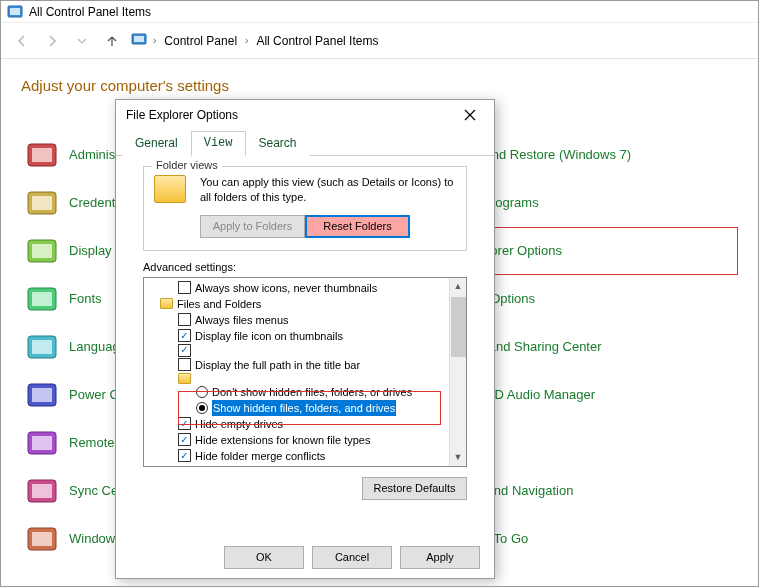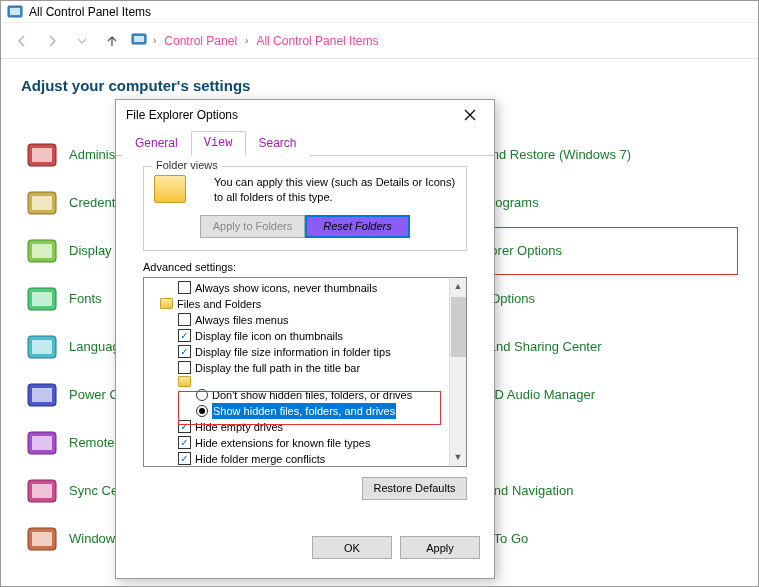--- a/index.html
+++ b/index.html
@@ -10,65 +10,65 @@
   .titlebar { height: 22px; background: #fff; display:flex; align-items:center; padding:0 6px; gap:6px; border-bottom:1px solid #eee;}
   .cp-glyph { width:16px; height:16px; }
   .titlebar-title { font-size:12px; color:#000; }
 
   
   .navbar { height: 36px; display:flex; align-items:center; padding:0 10px; gap:8px; border-bottom:1px solid #e3e3e3;}
   .nav-arrow { width:22px;height:22px; display:flex;align-items:center;justify-content:center; color:#b8b8b8;}
   .nav-arrow.enabled{ color:#555;}
   .addressbar { flex:1; display:flex; align-items:center; gap:6px; height:24px;}
   .breadcrumb-sep { color:#666; font-size:10px;}
-  .breadcrumb-link { color:#ec4899; font-size:12px; padding:2px 2px; cursor:default;}
-
-  
-  .heading { color:#0c4a6e; font-size:15px; margin: 18px 0 18px 20px; font-weight:700;}
+  .breadcrumb-link { color:#000000; font-size:12px; padding:2px 2px; cursor:default;}
+
+  
+  .heading { color:#a16207; font-size:15px; margin: 18px 0 18px 20px; font-weight:400;}
 
   
   .cp-grid { position:absolute; top:130px; left:20px; right:20px; bottom:10px; display:flex; gap:20px;}
   .cp-col { flex:1; display:flex; flex-direction:column; }
   .cp-item { display:flex; align-items:center; gap:10px; padding:6px 4px; min-height:48px;}
   .cp-item .label { color:#1a7b2c; font-size:13px; line-height:1.2;}
   .cp-ico { width:34px; height:34px; display:flex;align-items:center;justify-content:center; }
   .cp-highlight { border:1.5px solid #d33; padding:4px 6px; }
 
   
   .dialog { position:absolute; left:114px; top:98px; width:380px; height:480px; background:#fff; border:1px solid #9a9a9a; box-shadow:3px 3px 12px rgba(0,0,0,.25); }
   .dlg-title { height:30px; display:flex; align-items:center; justify-content:space-between; padding:0 10px; }
   .dlg-title-text { font-size:12px; }
   .dlg-close { width:28px; height:22px; display:flex;align-items:center;justify-content:center; cursor:default;}
   .tabrow { display:flex; padding: 0 6px; border-bottom:1px solid #ccc; gap:0;}
-  .tab { padding:4px 12px 5px; font-size:12px; border:1px solid transparent; border-bottom:none; background:#fff; position:relative; top:1px; color:#a21caf; cursor:default;}
+  .tab { padding:4px 12px 5px; font-size:12px; border:1px solid transparent; border-bottom:none; background:#fff; position:relative; top:1px; color:#14532d; cursor:default;}
   .tab.active{ border-color:#ccc; background:#fff; border-bottom:1px solid #fff;font-family:Liberation Mono, monospace;}
   .dlg-body { padding:10px 27px; }
   .fieldset { border:1px solid #ccc; padding:8px 10px 12px; margin-bottom:10px; position:relative;}
   .fieldset-legend { position:absolute; top:-8px; left:8px; background:#fff; padding:0 4px; font-size:11px; color:#333;}
-  .fv-row { display:flex; gap:28px; align-items:flex-start;}
+  .fv-row { display:flex; gap:14px; align-items:flex-start;}
   .fv-text { font-size:11px; color:#000; line-height:1.35; flex:1;}
   .fv-btns { display:flex; justify-content:center; margin-top:10px;}
   .btn { min-width:105px; height:23px; border:1px solid #adadad; background:#e1e1e1; font-size:11px; cursor:default; display:flex;align-items:center;justify-content:center;}
-  .btn.default{ border:2px solid #0078d7; background:#8b5cf6;font-style:italic;}
+  .btn.default{ border:2px solid #0078d7; background:#fca5a5;}
   .btn.disabled{ color:#888;}
   .adv-label{ font-size:11px; margin-bottom:4px;}
   .treebox { border:1px solid #828790; height:190px; overflow:hidden; position:relative;}
   .tree { font-size:11px; line-height:16px; padding:2px 0; }
   .tree-row { display:flex; align-items:center; gap:4px; padding:0 2px; white-space:nowrap;}
   .ind1{ padding-left:16px;} .ind2{padding-left:34px;} .ind3{padding-left:52px;}
   .chk { width:13px;height:13px; border:1px solid #333; display:inline-flex;align-items:center;justify-content:center; font-size:10px; color:#1066b5;}
   .rad { width:12px;height:12px;border:1px solid #333;border-radius:50%; display:inline-flex;align-items:center;justify-content:center;}
   .rad.sel::after{content:"";width:6px;height:6px;border-radius:50%;background:#000;}
   .sel-blue { background:#0078d7; color:#fff; padding:0 1px;}
   .red-box { position:absolute; border:1.5px solid #d33; pointer-events:none; }
   .tree-scroll { position:absolute; right:0; top:0; bottom:0; width:17px; background:#f0f0f0; border-left:1px solid #ddd; display:flex; flex-direction:column; align-items:center; justify-content:space-between;}
   .sb-btn{width:100%;height:17px;display:flex;align-items:center;justify-content:center;color:#606060;font-size:9px;}
   .sb-thumb{ width:15px; background:#cdcdcd; flex:0 0 60px; margin-top:2px;}
   .restore-row{ display:flex; justify-content:flex-end; margin-top:10px;}
-  .dlg-footer{ position:absolute; left:0; right:0; bottom:0; height:42px; border-top:0; display:flex; align-items:flex-start; justify-content:flex-end; gap:8px; padding:0 14px;}
+  .dlg-footer{ position:absolute; left:0; right:0; bottom:0; height:42px; border-top:0; display:flex; align-items:center; justify-content:flex-end; gap:8px; padding:0 14px;}
   .folder-mini { width:13px;height:11px; background:linear-gradient(#ffe9a6,#f5c33b); border:1px solid #caa32a; border-radius:1px; display:inline-block;}
   .yfolder{width:32px;height:28px;position:relative;}
   .yfolder::before{content:"";position:absolute;inset:0;background:linear-gradient(#ffe9a6,#f6c23a);border:1px solid #c79a20;border-radius:2px;}
 </style>
 </head>
 <body>
 
 <div class="frame">
 
   <div class="titlebar">
@@ -326,21 +326,20 @@
             <div class="tree-row ind2">
               <span class="chk"></span>
               <span>Always files menus</span>
             </div>
             <div class="tree-row ind2">
               <span class="chk">✓</span>
               <span>Display file icon on thumbnails</span>
             </div>
             <div class="tree-row ind2">
               <span class="chk">✓</span>
-              <span>Display file size information in folder tips</span>
             </div>
             <div class="tree-row ind2">
               <span class="chk"></span>
               <span>Display the full path in the title bar</span>
             </div>
             <div class="tree-row ind2">
               <span class="folder-mini"></span>
             </div>
             <div class="tree-row ind3">
               <span class="rad"></span>
@@ -371,17 +370,18 @@
           <div class="sb-btn">▼</div>
         </div>
       </div>
 
       <div class="restore-row">
         <div class="btn">Restore Defaults</div>
       </div>
     </div>
     <div class="dlg-footer">
       <div class="btn" style="min-width:80px">OK</div>
+      <div class="btn" style="min-width:80px">Cancel</div>
       <div class="btn" style="min-width:80px">Apply</div>
     </div>
   </div>
 
 </div>
 
 </body></html>

